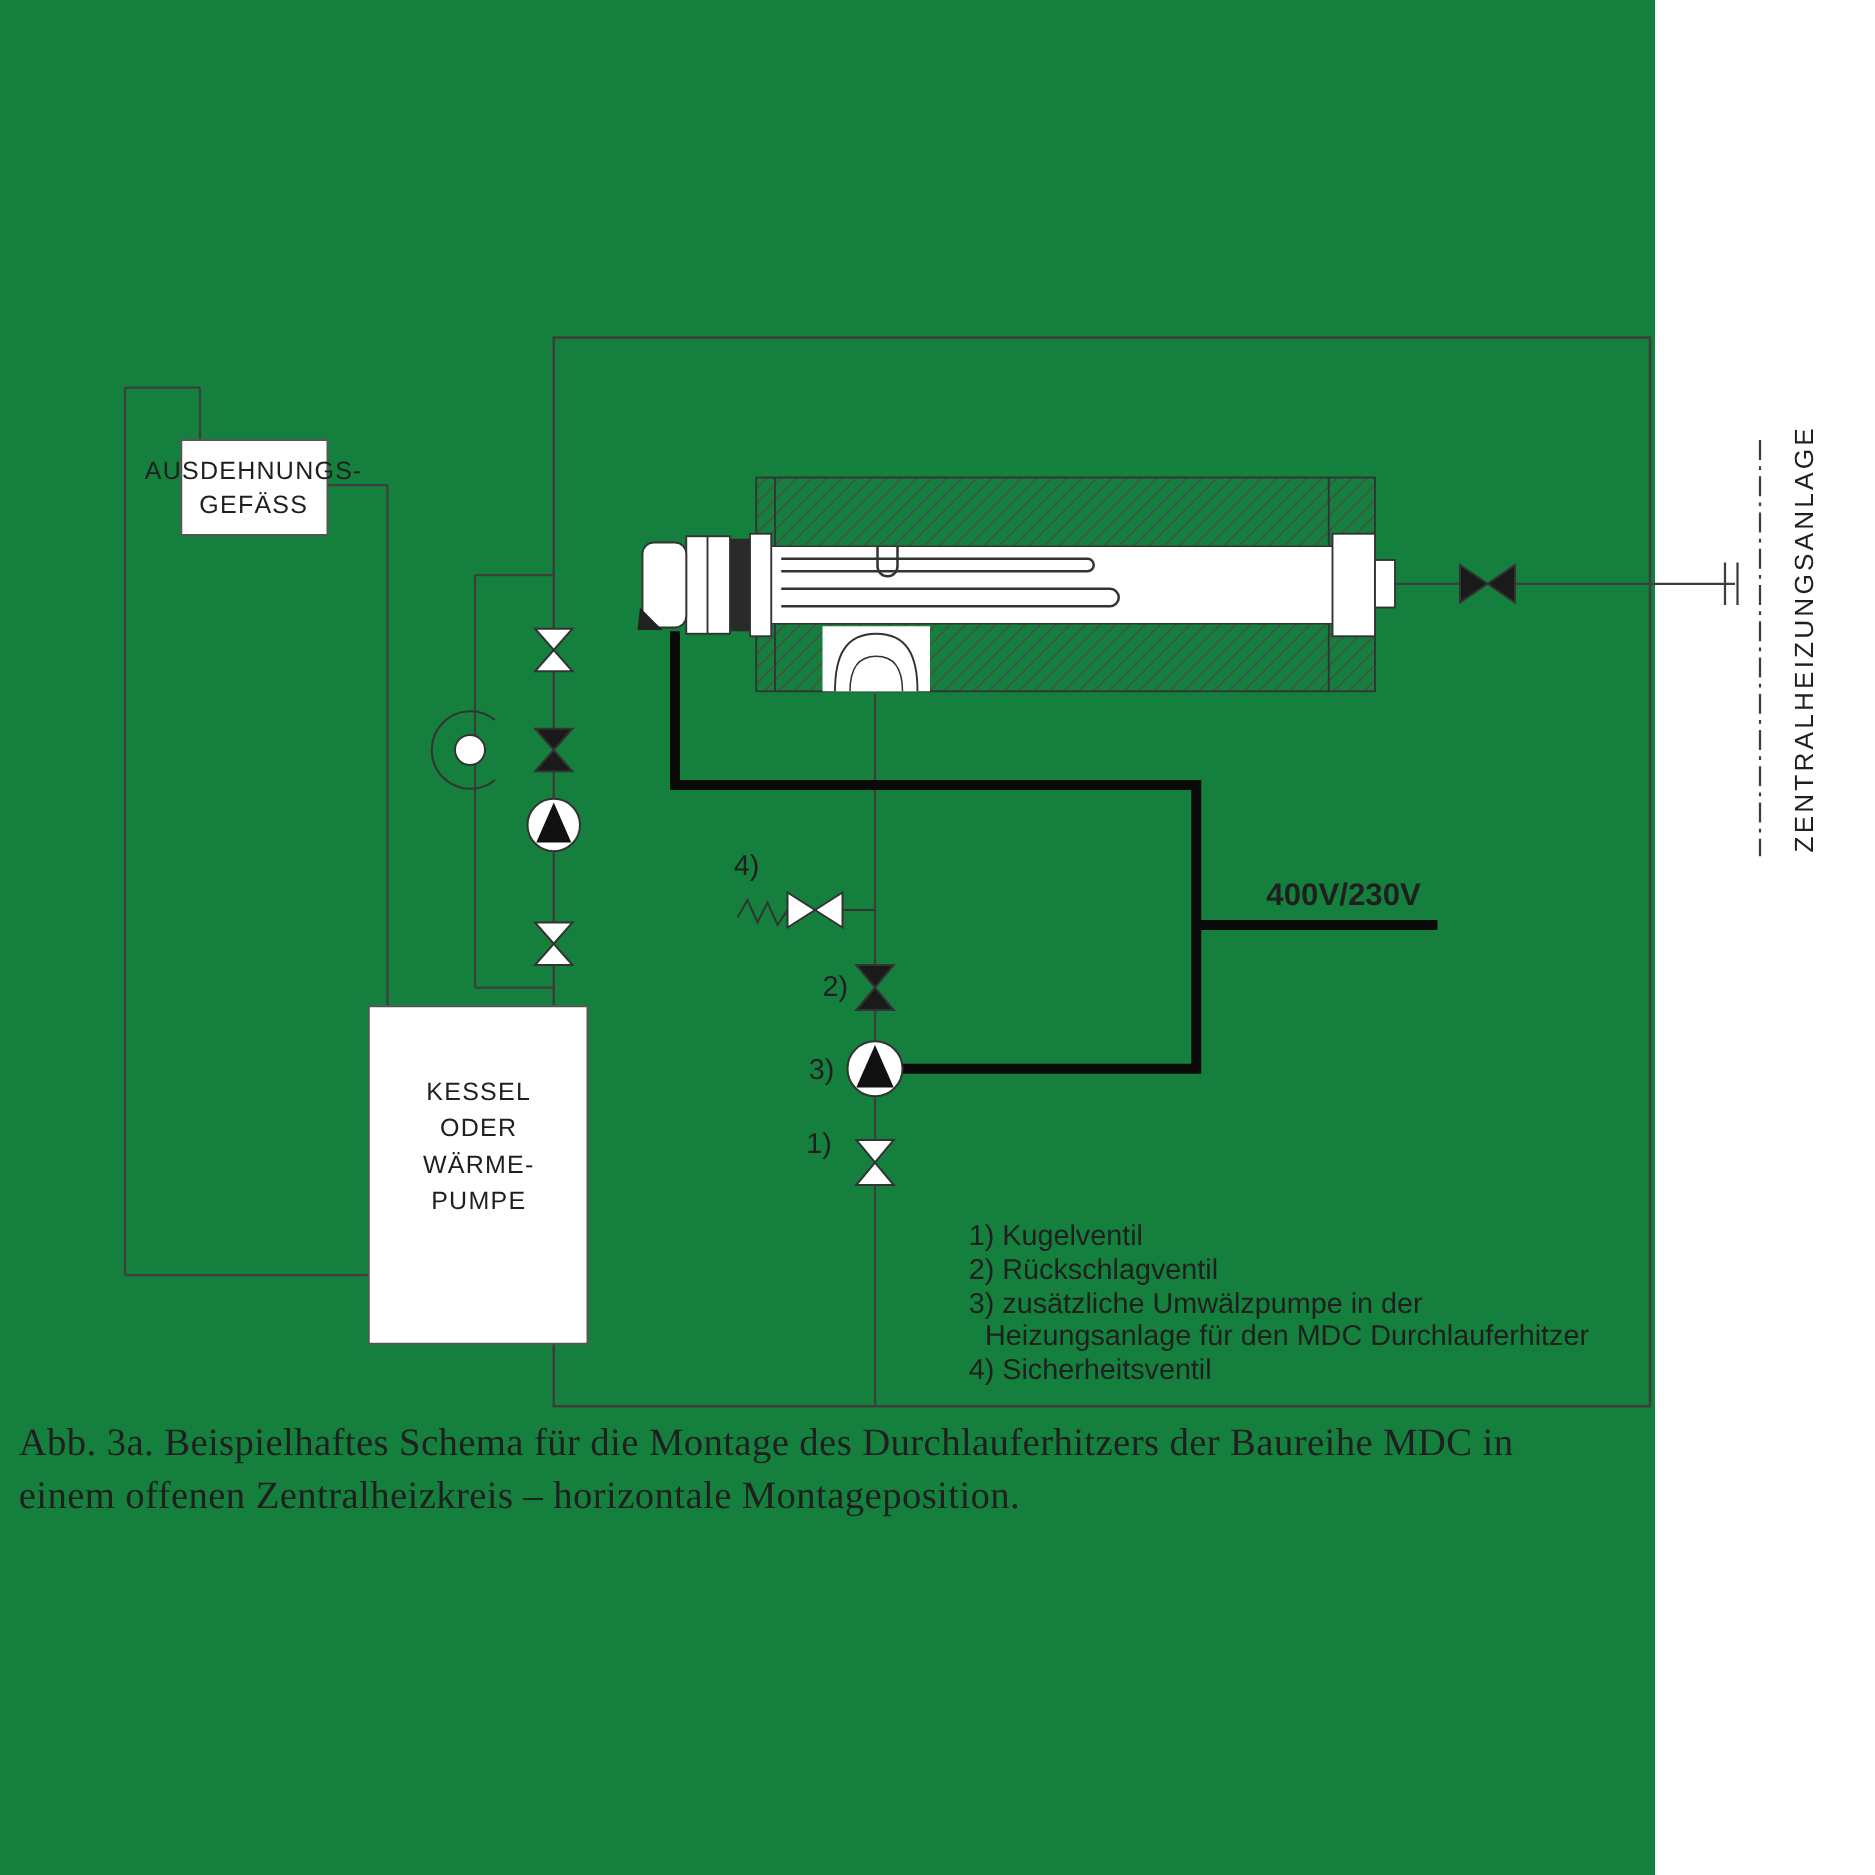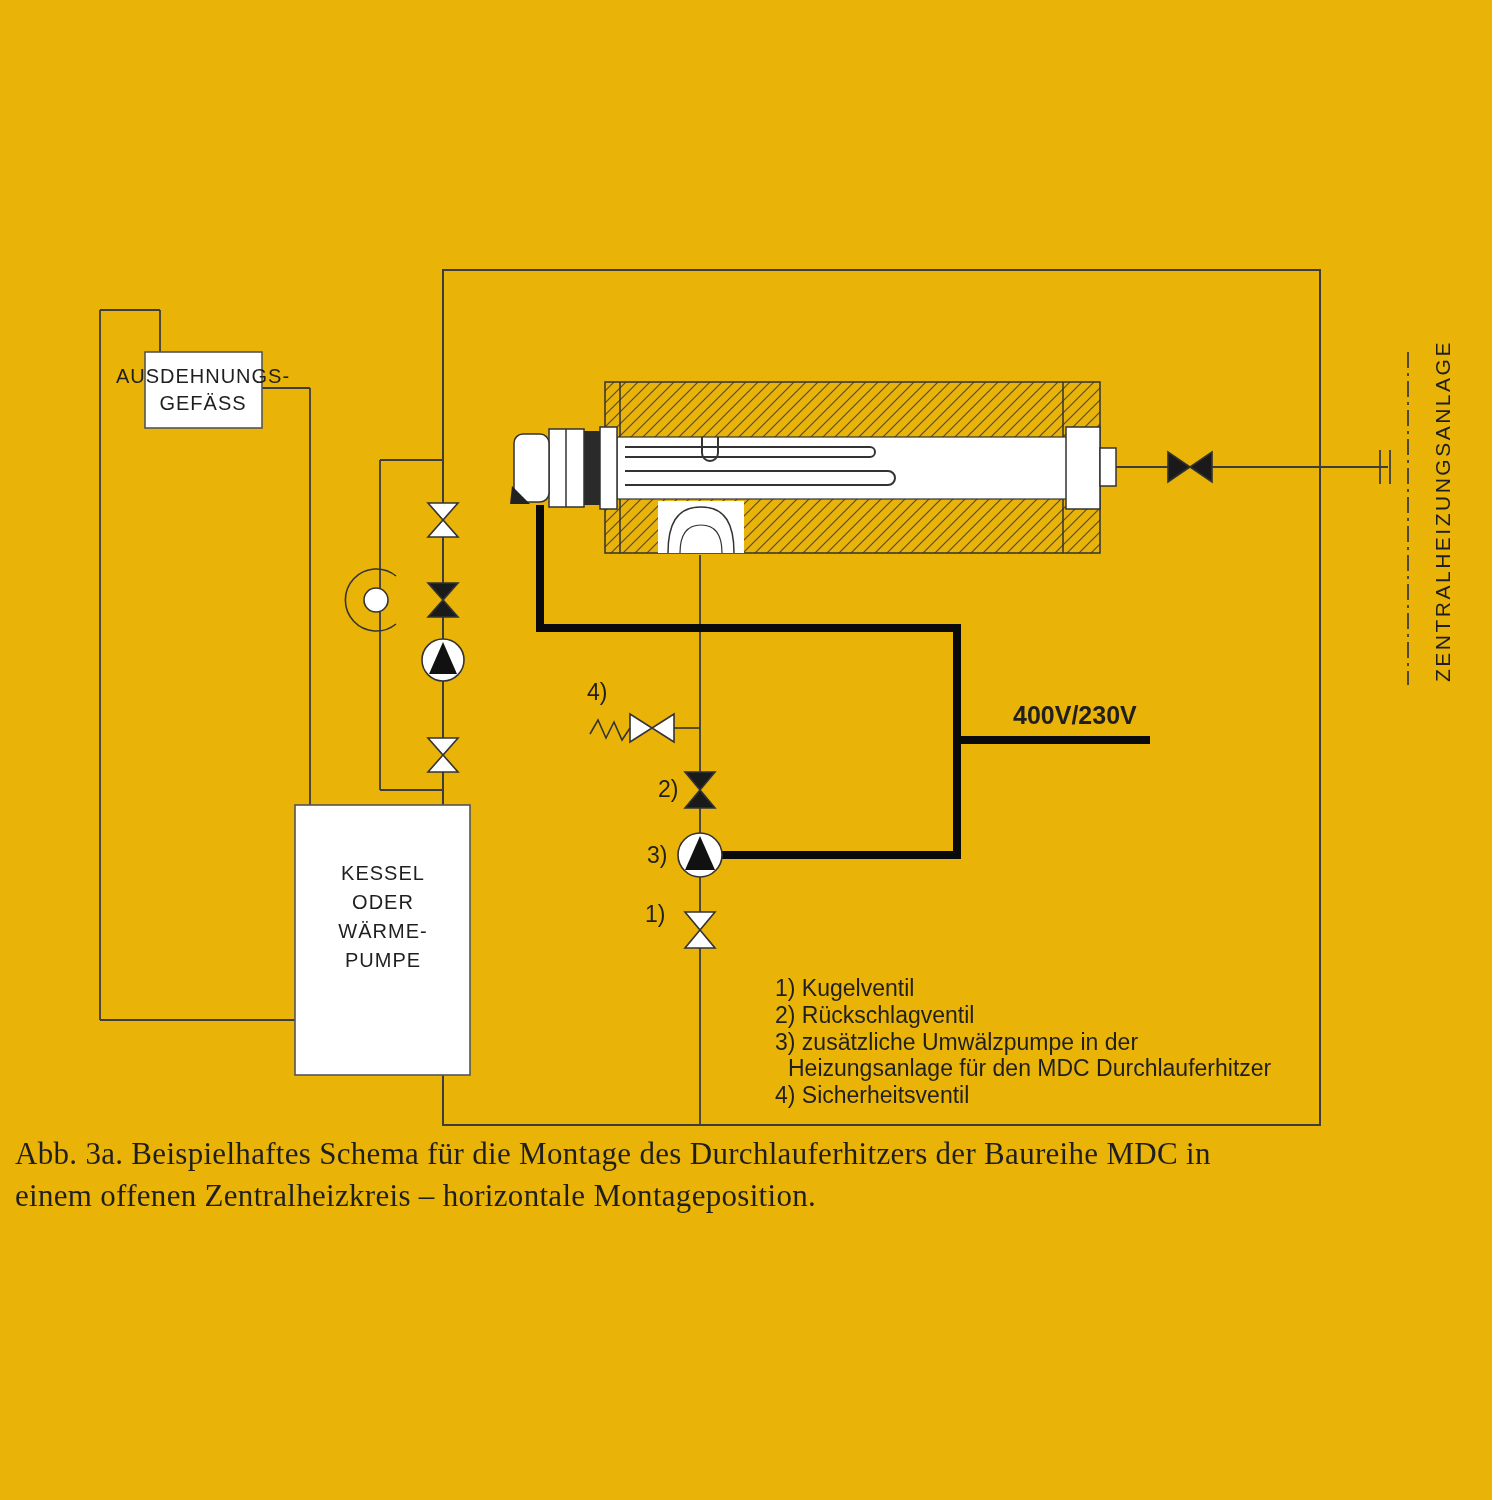--- a/index.html
+++ b/index.html
@@ -1,17 +1,17 @@
 <!DOCTYPE html>
 <html><head>
 <meta charset="utf-8">
 <style>
   html,body{margin:0;padding:0;background:#ffffff;}
   body{width:1500px;height:1500px;font-family:"Liberation Sans",sans-serif;}
-  .stage{position:relative;width:1492px;height:1500px;background:#eab308;}
+  .stage{position:relative;width:1324px;height:1500px;background:#15803d;}
   svg{display:block;}
   text{fill:#1f1f1f;}
   .lbl{font-family:"Liberation Sans",sans-serif;font-size:20px;letter-spacing:1px;}
   .marker{font-family:"Liberation Sans",sans-serif;font-size:23px;}
   .legend{font-family:"Liberation Sans",sans-serif;font-size:23px;}
   .power{font-family:"Liberation Sans",sans-serif;font-size:25px;font-weight:700;}
   .vertlbl{font-family:"Liberation Sans",sans-serif;font-size:21px;letter-spacing:2.5px;}
   .caption{font-family:"Liberation Serif","DejaVu Serif",serif;font-size:31px;letter-spacing:0.3px;}
 </style>
 </head>

